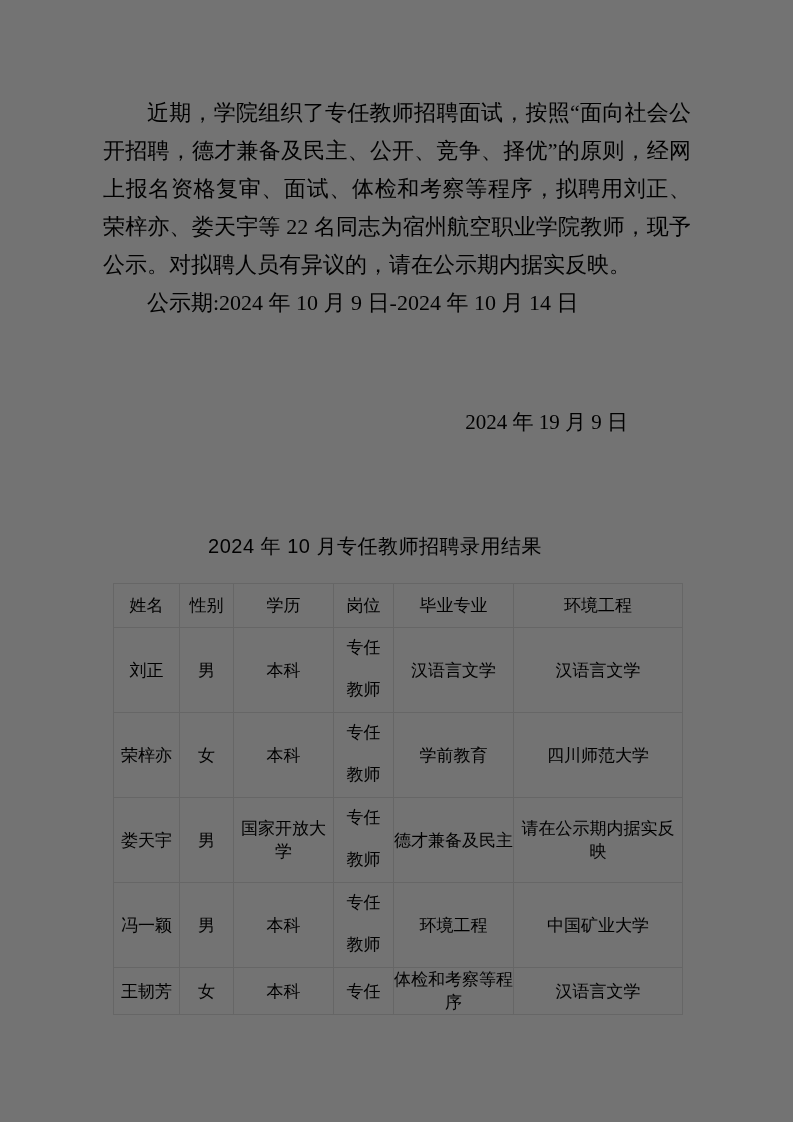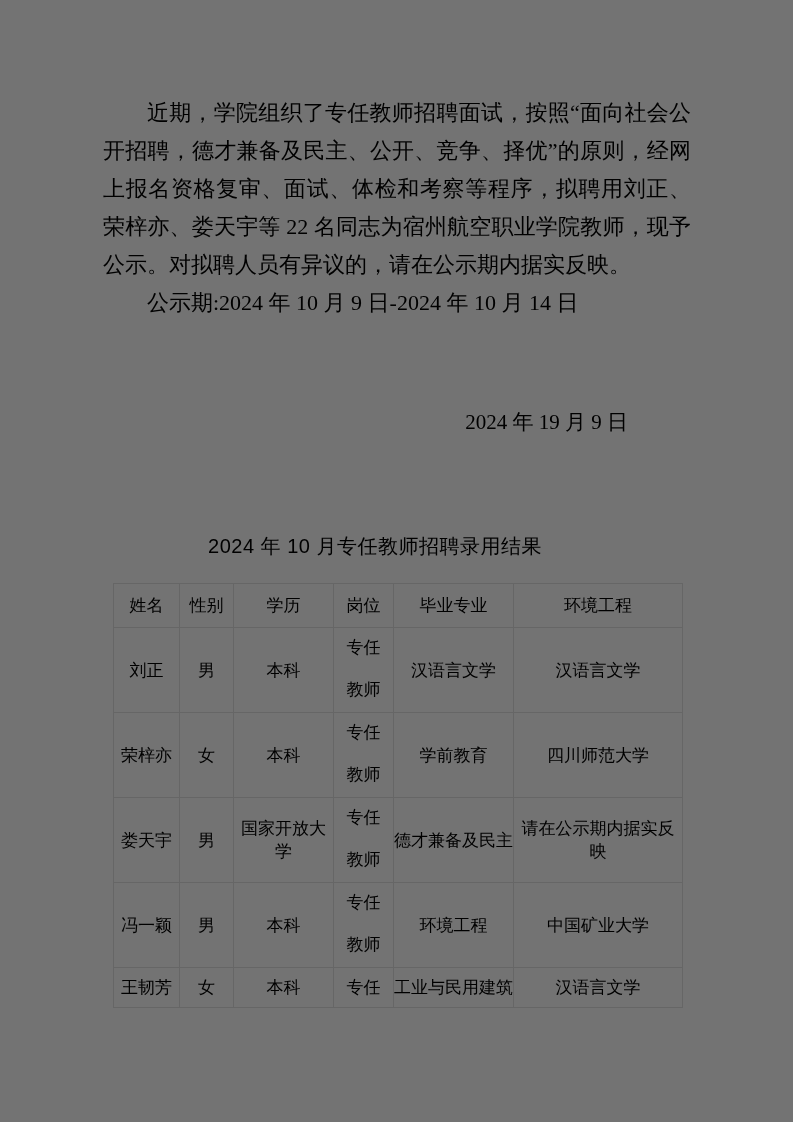--- a/index.html
+++ b/index.html
@@ -162,19 +162,19 @@
         <td>中国矿业大学</td>
       </tr>
       <tr class="last-row">
         <td>王韧芳</td>
         <td>女</td>
         <td>本科</td>
         <td class="post-cell">
           <span>专任</span>
           <span></span>
         </td>
-        <td>工业与民用建筑</td>
+        <td>体检和考察等程序</td>
         <td>汉语言文学</td>
       </tr>
     </tbody>
   </table>
 
 </div>
 
 </body></html>

